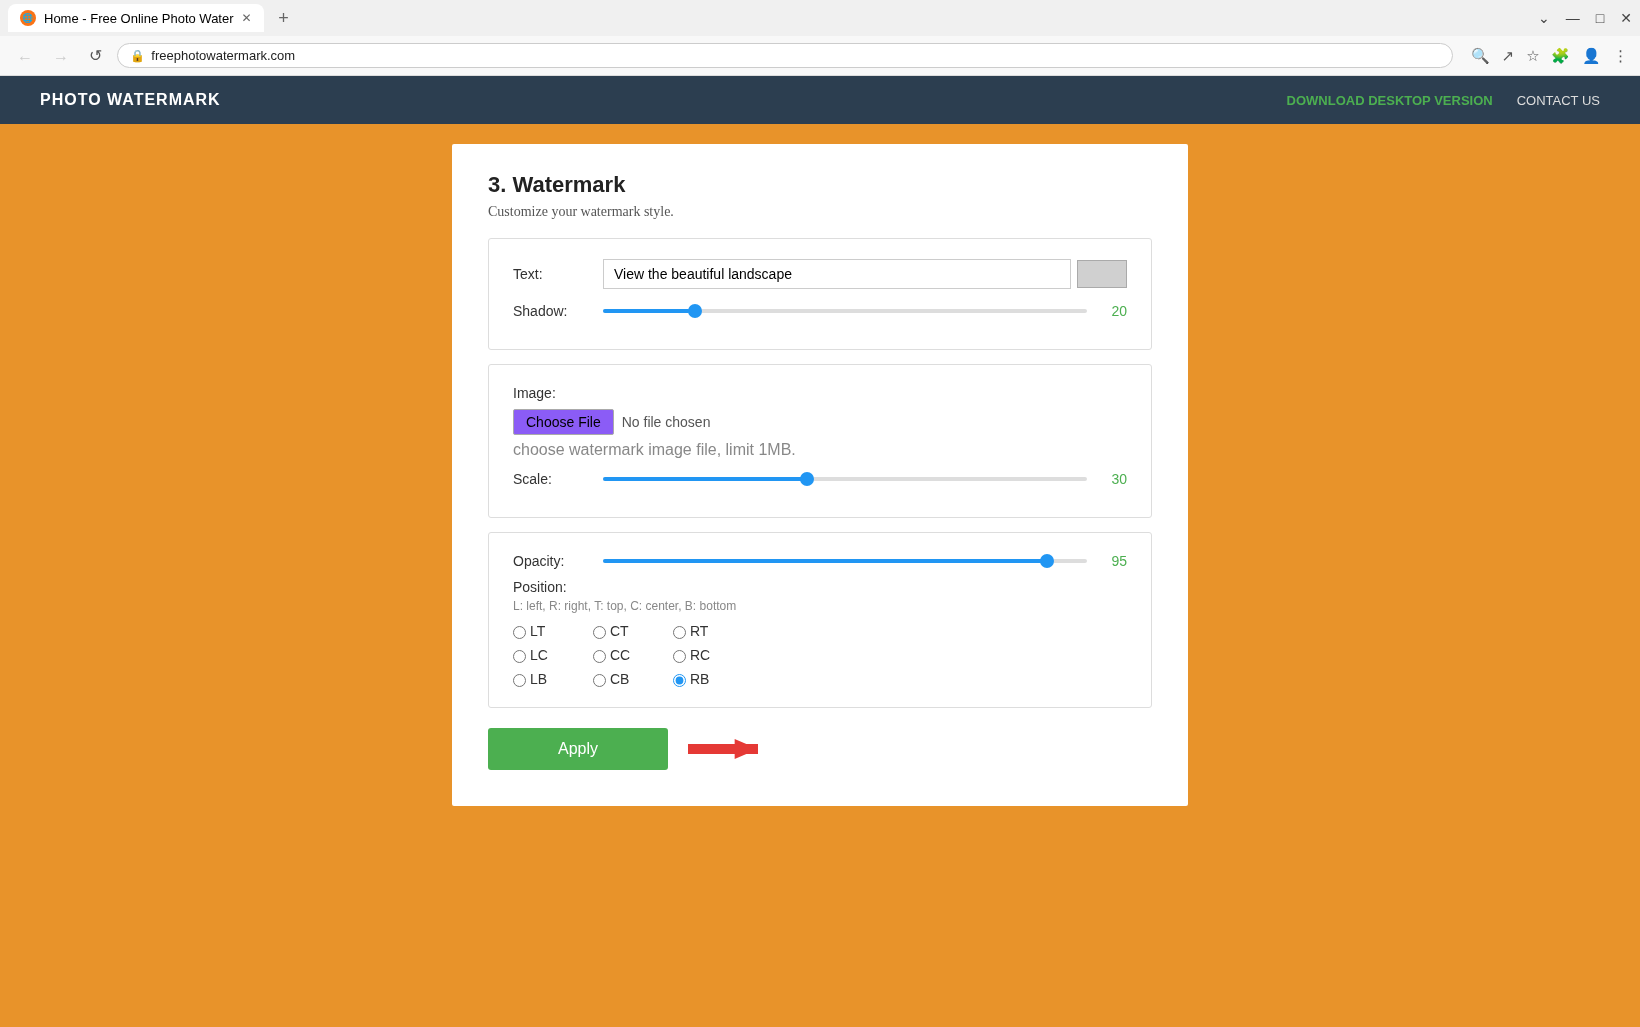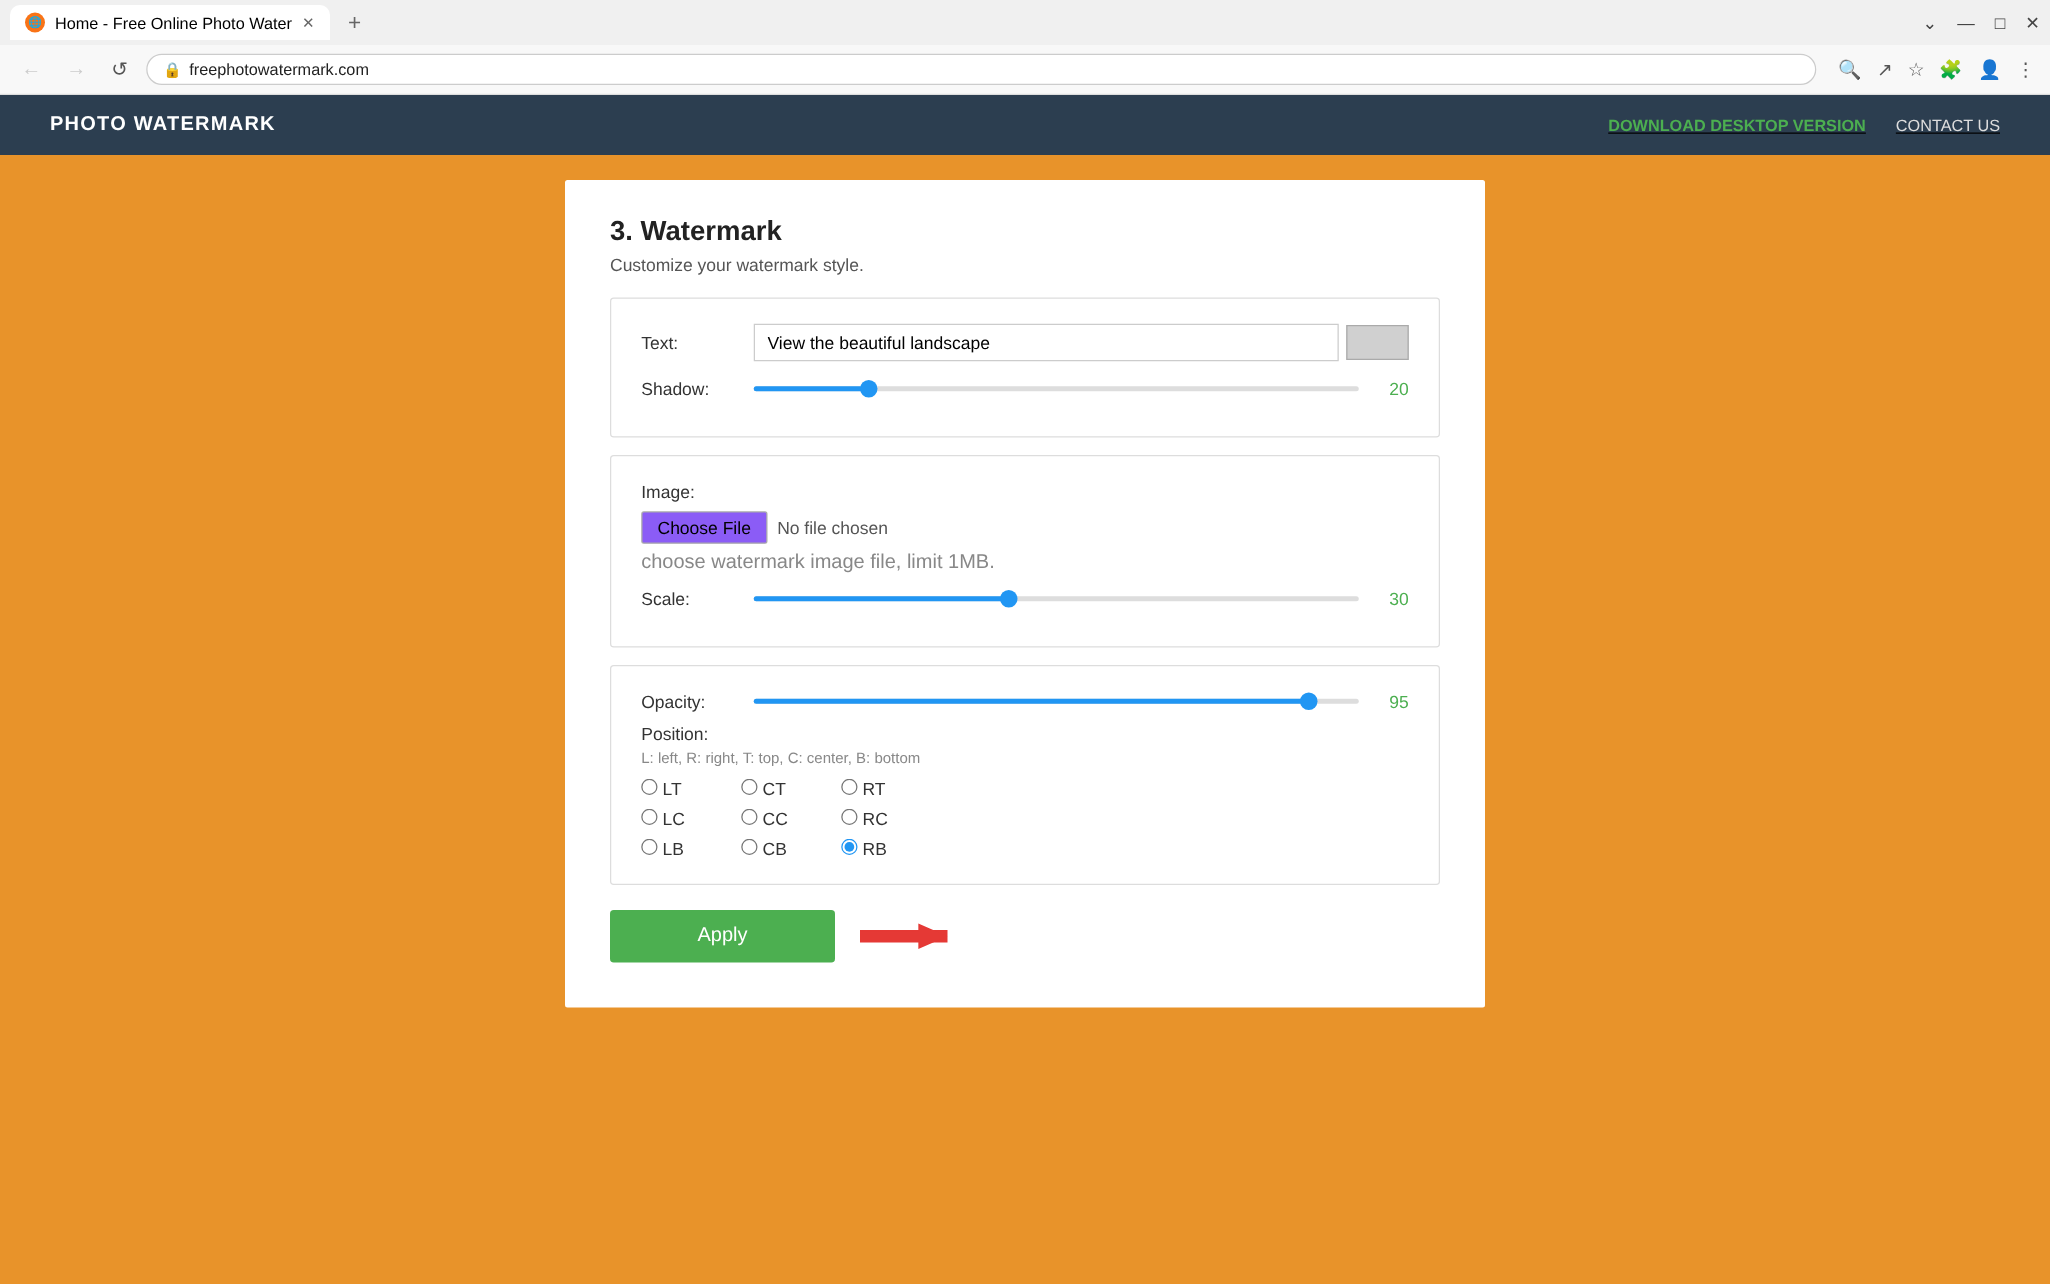--- a/index.html
+++ b/index.html
@@ -95,21 +95,21 @@
       padding: 0 40px;
       justify-content: space-between;
     }
     .site-logo {
       font-weight: bold;
       color: white;
       font-size: 16px;
       letter-spacing: 1px;
     }
     .site-nav {
-      display: flex; gap: 24px; text-decoration: underline;
+      display: flex; gap: 24px;
     }
     .site-nav-link-green {
       color: #4caf50; font-size: 13px; font-weight: bold; text-decoration: none; cursor: pointer;
     }
     .site-nav-link-white {
       color: #ddd; font-size: 13px; text-decoration: none; cursor: pointer;
     }
 
     
     .page-bg {
@@ -128,20 +128,21 @@
     .section-title {
       font-size: 22px;
       font-weight: bold;
       color: #222;
       margin-bottom: 6px;
     }
     .section-subtitle {
       color: #555;
       font-size: 14px;
       margin-bottom: 18px;
+      font-family: Liberation Serif, serif;
     }
 
     
     .panel {
       border: 1px solid #ddd;
       border-radius: 3px;
       padding: 20px 24px;
       margin-bottom: 14px;
     }
 
@@ -225,21 +226,21 @@
       font-size: 12px;
       margin-bottom: 10px;
     }
     .radio-grid {
       display: grid;
       grid-template-columns: repeat(3, 80px);
       gap: 8px 0;
     }
     .radio-item {
       display: flex;
-      align-items: flex-start;
+      align-items: flex-end;
       gap: 4px;
       font-size: 14px;
       color: #333;
       cursor: pointer;
     }
     .radio-input {
       cursor: pointer;
       accent-color: #2196f3;
     }
 

